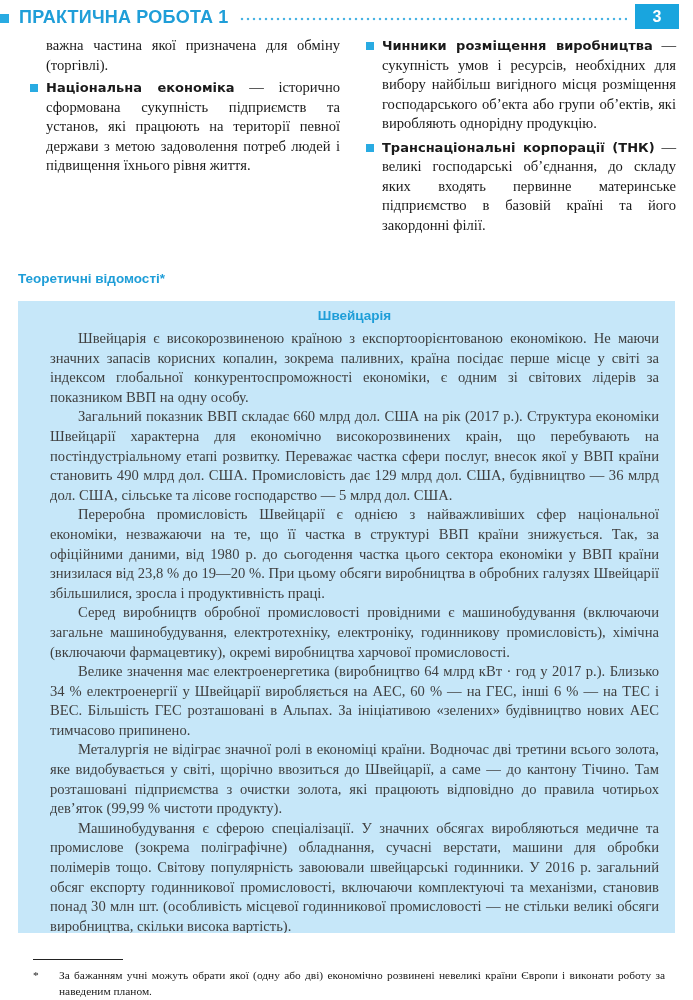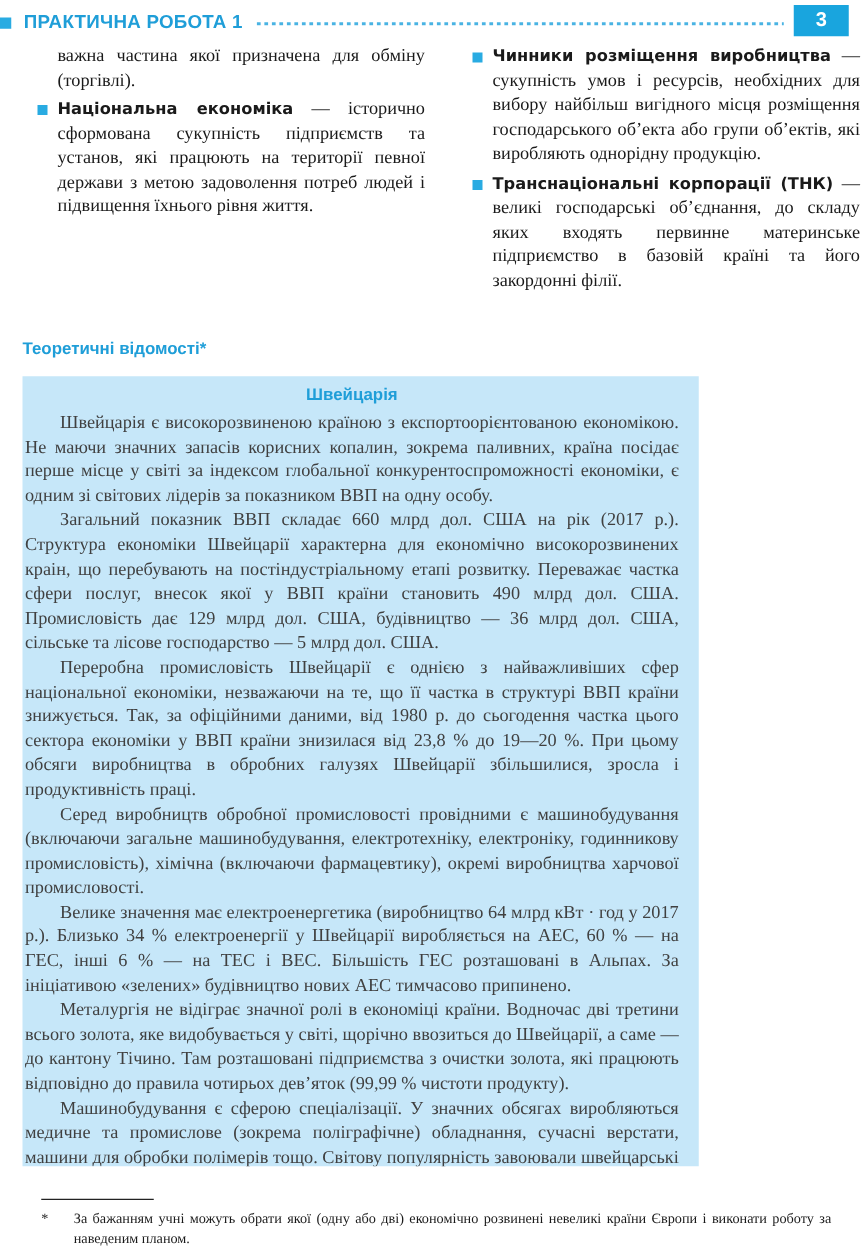--- a/index.html
+++ b/index.html
@@ -29,21 +29,21 @@
   .head-edge-square {
     width: 9px;
     height: 9px;
     background: #29abe2;
     flex: 0 0 auto;
     margin-left: 0px;
     margin-top: 4px;
   }
   .head-title {
     font-family: "Liberation Sans", "DejaVu Sans", sans-serif;
-    font-size: 15px;
+    font-size: 18px;
     font-weight: 700;
     letter-spacing: 0.2px;
     color: #1f9ed8;
     white-space: nowrap;
     margin-left: 10px;
     margin-top: 2px;
   }
   .head-dots {
     flex: 1 1 auto;
     margin: 6px 8px 0 10px;
@@ -69,21 +69,21 @@
     margin-top: 1px;
   }
 
   
   .defs {
     position: absolute;
     left: 0;
     top: 36px;
     width: 569px;
     display: flex;
-    gap: 38px;
+    gap: 26px;
     padding: 0 15px 0 30px;
     box-sizing: border-box;
   }
   .def-col {
     width: 310px;
     flex: 0 0 auto;
   }
   .def-lead {
     font-size: 14.6px;
     line-height: 19.5px;
@@ -124,25 +124,25 @@
     font-size: 13.5px;
     font-weight: 700;
     color: #1f9ed8;
   }
 
   
   .theory-box {
     position: absolute;
     left: 18px;
     top: 301px;
-    width: 541px;
+    width: 657px;
     height: 632px;
     background: #c6e7f9;
     box-sizing: border-box;
-    padding: 7px 16px 0 2px;
+    padding: 7px 16px 0 32px;
     overflow: hidden;
   }
   .theory-title {
     text-align: center;
     font-family: "Liberation Sans", "DejaVu Sans", sans-serif;
     font-size: 13.5px;
     font-weight: 700;
     color: #1f9ed8;
     margin: 0 0 6px 0;
   }

